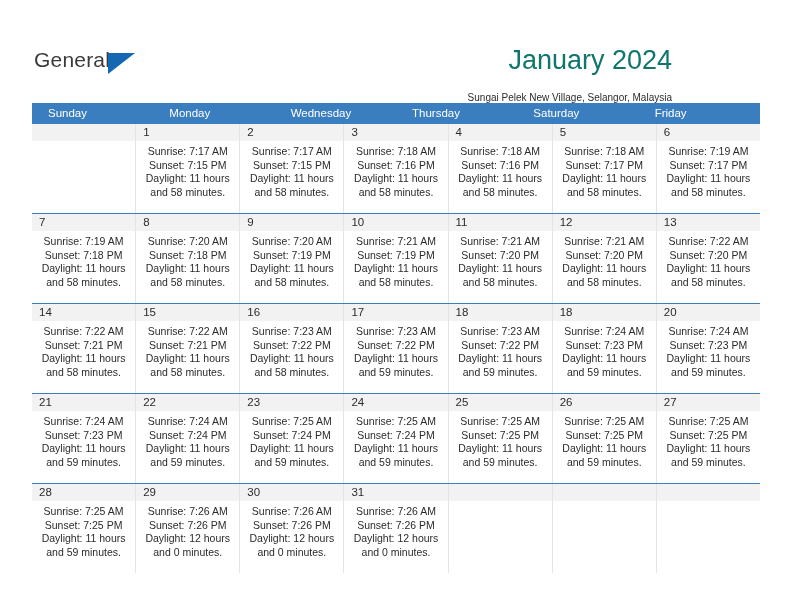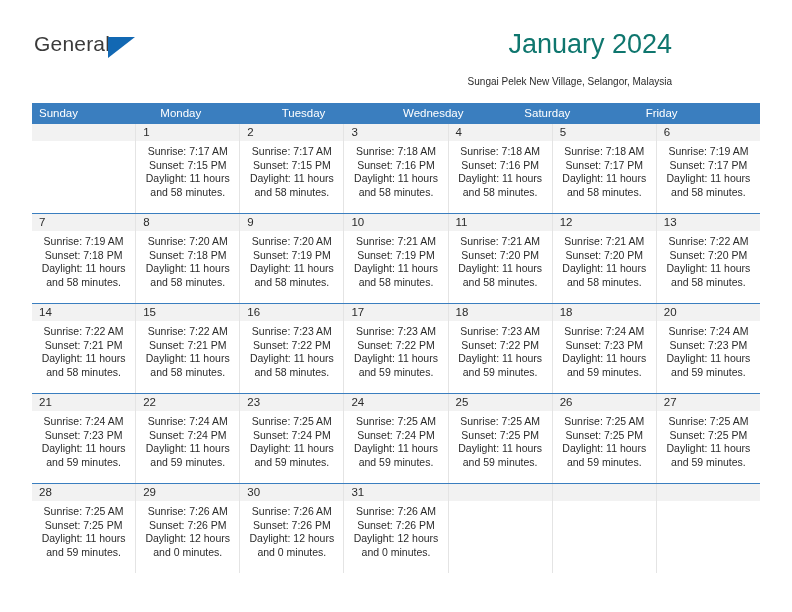--- a/index.html
+++ b/index.html
@@ -19,21 +19,21 @@
     position: relative;
     width: 792px;
     height: 612px;
     box-sizing: border-box;
   }
 
   
   .topbar {
     position: absolute;
     left: 0;
-    top: 0;
+    top: 16px;
     width: 708px;
     height: 100px;
   }
 
   .logo {
     position: absolute;
     left: 34px;
     top: 32px;
     width: 170px;
     height: 54px;
@@ -95,21 +95,21 @@
   .weekday-row {
     display: flex;
     background: #3a7ebf;
     height: 21px;
   }
   .weekday {
     flex: 1 1 0;
     color: #ffffff;
     font-size: 11.5px;
     line-height: 21px;
-    padding-left: 7px;
+    padding-left: 16px;
     box-sizing: border-box;
     white-space: nowrap;
     overflow: hidden;
   }
 
   .week {
     border-top: 1.2px solid #3a7ebf;
   }
   .week:first-of-type {
     border-top: none;
@@ -169,22 +169,22 @@
 
     <div class="title">January 2024</div>
     <div class="subtitle">Sungai Pelek New Village, Selangor, Malaysia</div>
   </div>
 
   <div class="calendar">
 
     <div class="weekday-row">
       <div class="weekday">Sunday</div>
       <div class="weekday">Monday</div>
-      <div class="weekday">Tuesday</div>
       <div class="weekday">Wednesday</div>
+      <div class="weekday">Thursday</div>
       <div class="weekday">Saturday</div>
       <div class="weekday">Friday</div>
     </div>
 
     <div id="weeks-container">
         <div class="week">
           <div class="week-inner">
             <div class="day-cell empty">
               <div class="day-num-band">
                 <span class="day-num"></span>

